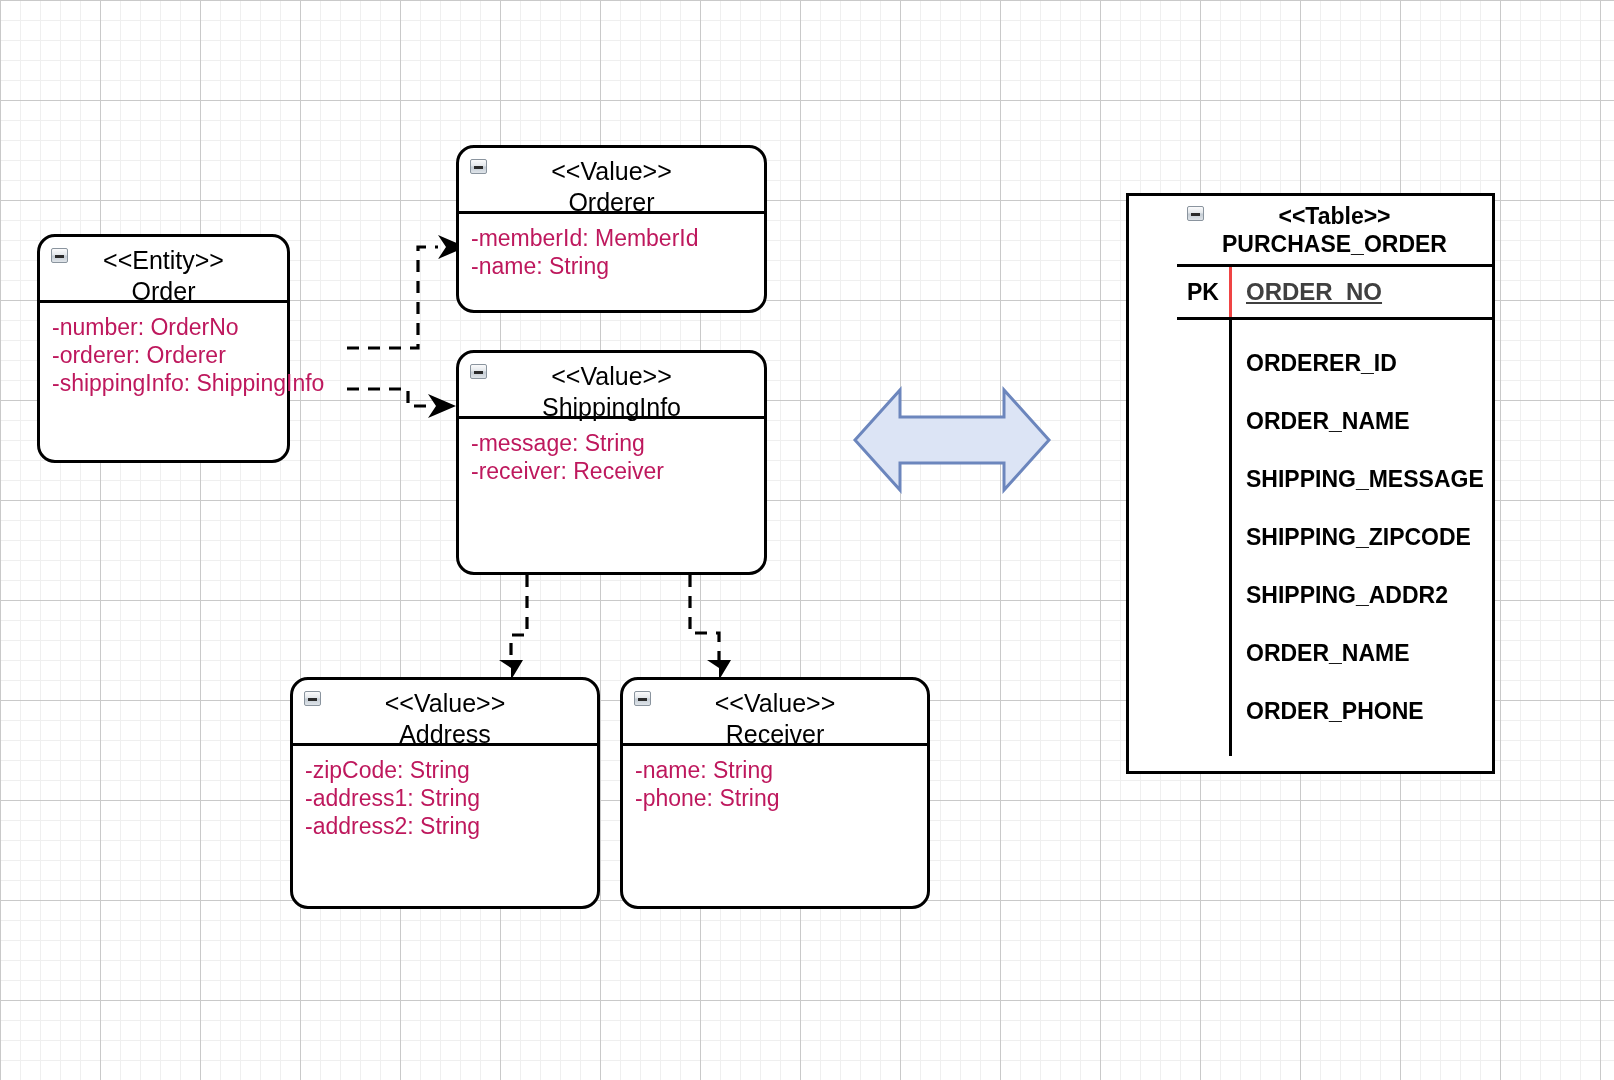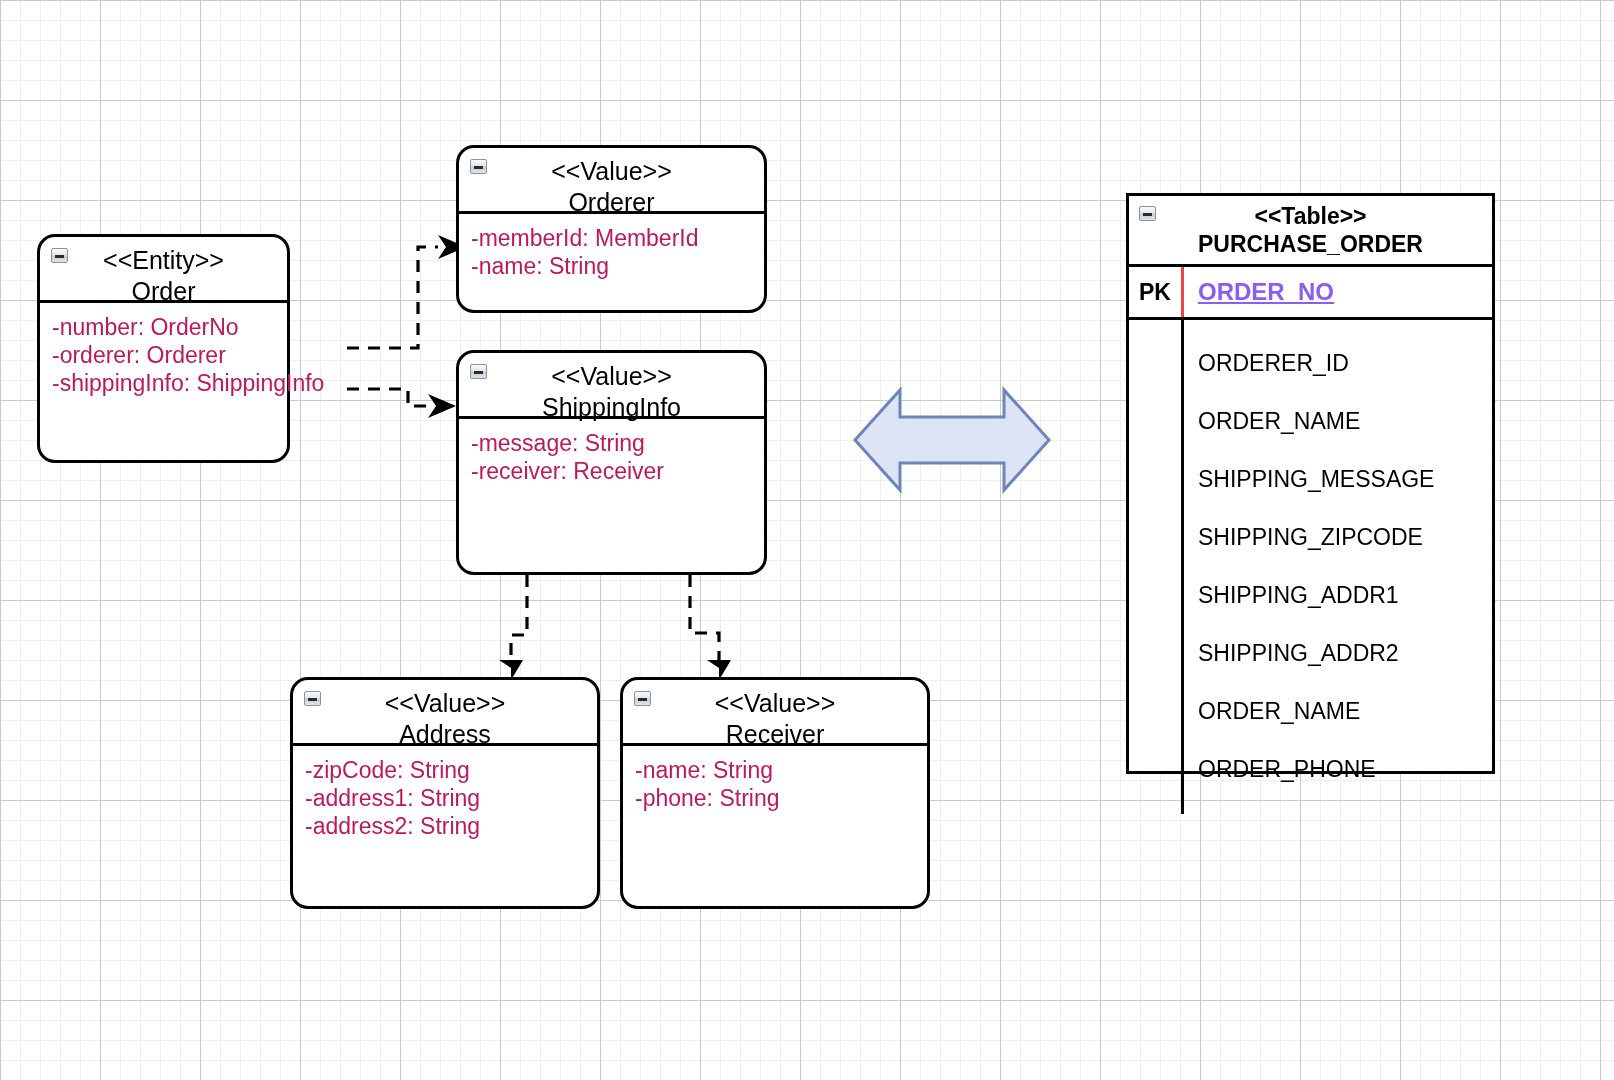--- a/index.html
+++ b/index.html
@@ -77,20 +77,21 @@
   }
   .uml-attrs div { white-space: nowrap; }
 
   
   .db-table {
     position: absolute;
     box-sizing: border-box;
     background: #ffffff;
     border: 3px solid #000000;
     border-radius: 0;
+    padding-left: 48px;
   }
   .db-header {
     position: relative;
     box-sizing: border-box;
     text-align: center;
     border-bottom: 3px solid #000000;
     font-weight: bold;
     font-size: 23px;
     line-height: 1.2;
     padding: 7px 0 6px 0;
@@ -120,39 +121,40 @@
     color: #000000;
   }
   .db-pkname-cell {
     flex: 1 1 auto;
     box-sizing: border-box;
     display: flex;
     align-items: center;
     padding-left: 14px;
     font-weight: bold;
     font-size: 24px;
-    color: #8b5cf6;
+    color: #404040;
   }
   .db-pkname-cell span { text-decoration: underline; }
 
   .db-body {
     position: relative;
     box-sizing: border-box;
     display: flex;
   }
   .db-body-gutter {
     width: 55px;
     flex: 0 0 55px;
     box-sizing: border-box;
     border-right: 3px solid #000000;
   }
   .db-cols {
     flex: 1 1 auto;
     box-sizing: border-box;
     padding: 14px 0 16px 14px;
+    font-weight: bold;
   }
   .db-col {
     font-size: 23px;
     line-height: 1;
     color: #000000;
     height: 58px;
     display: flex;
     align-items: center;
     white-space: nowrap;
   }
@@ -277,21 +279,20 @@
         <span>ORDER_NO</span>
       </div>
     </div>
     <div class="db-body">
       <div class="db-body-gutter"></div>
       <div class="db-cols">
         <div class="db-col">ORDERER_ID</div>
         <div class="db-col">ORDER_NAME</div>
         <div class="db-col">SHIPPING_MESSAGE</div>
         <div class="db-col">SHIPPING_ZIPCODE</div>
-        <div class="db-col">SHIPPING_ADDR1</div>
         <div class="db-col">SHIPPING_ADDR2</div>
         <div class="db-col">ORDER_NAME</div>
         <div class="db-col">ORDER_PHONE</div>
       </div>
     </div>
   </div>
 
 </div>
 
 </body></html>

